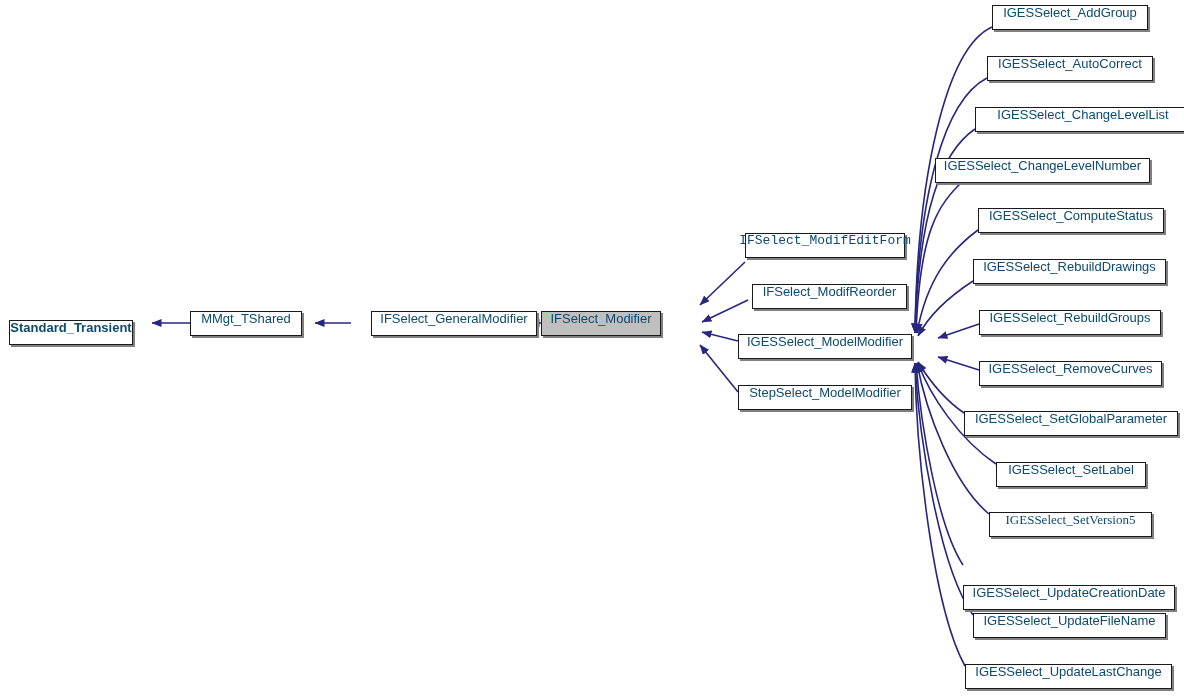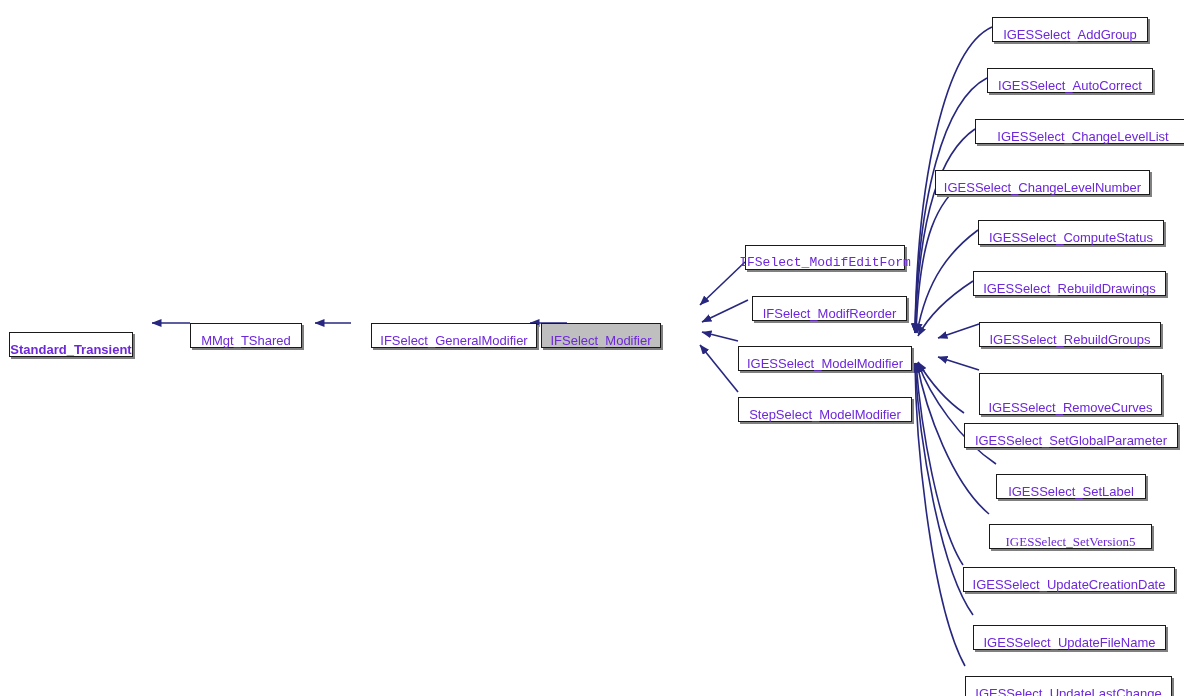--- a/index.html
+++ b/index.html
@@ -13,29 +13,28 @@
     overflow:hidden;
   }
   svg.edges{position:absolute;left:0;top:0;width:1184px;height:696px;overflow:visible;}
   .node{
     position:absolute;
     box-sizing:border-box;
     background:#ffffff;
     border:1px solid #1a1a1a;
     box-shadow:2px 2px 0 0 #808080;
     display:flex;
-    align-items:flex-end;
+    align-items:flex-start;
     justify-content:center;
     white-space:nowrap;
-    color:#6d28d9;
+    color:#0c4a6e;
     font-size:13px;
     line-height:1;
     letter-spacing:0px;
     z-index:5;
-    margin-top:12px;
   }
   .node.highlight{
     background:#bfbfbf;
     border:1px solid #1a1a1a;
   }
   .node .label{pointer-events:none;}
 </style>
 </head>
 <body>
 
@@ -109,33 +108,33 @@
       </div>
       <div class="node" style="left: 978px; top: 208px; width: 186px; height: 25px;">
         <span class="label">IGESSelect_ComputeStatus</span>
       </div>
       <div class="node" style="left: 973px; top: 259px; width: 193px; height: 25px;">
         <span class="label">IGESSelect_RebuildDrawings</span>
       </div>
       <div class="node" style="left: 979px; top: 310px; width: 182px; height: 25px;">
         <span class="label">IGESSelect_RebuildGroups</span>
       </div>
-      <div class="node" style="left: 979px; top: 361px; width: 183px; height: 42px;">
+      <div class="node" style="left: 979px; top: 361px; width: 183px; height: 25px;">
         <span class="label">IGESSelect_RemoveCurves</span>
       </div>
       <div class="node" style="left: 964px; top: 411px; width: 214px; height: 25px;">
         <span class="label">IGESSelect_SetGlobalParameter</span>
       </div>
       <div class="node" style="left: 996px; top: 462px; width: 150px; height: 25px;">
         <span class="label">IGESSelect_SetLabel</span>
       </div>
       <div class="node" style="left: 989px; top: 512px; width: 163px; height: 25px; font-family: Liberation Serif, serif;">
         <span class="label">IGESSelect_SetVersion5</span>
       </div>
-      <div class="node" style="left: 963px; top: 555px; width: 212px; height: 25px;">
+      <div class="node" style="left: 963px; top: 585px; width: 212px; height: 25px;">
         <span class="label">IGESSelect_UpdateCreationDate</span>
       </div>
       <div class="node" style="left: 973px; top: 613px; width: 193px; height: 25px;">
         <span class="label">IGESSelect_UpdateFileName</span>
       </div>
       <div class="node" style="left: 965px; top: 664px; width: 207px; height: 25px;">
         <span class="label">IGESSelect_UpdateLastChange</span>
       </div>
     </div>
 </div>

